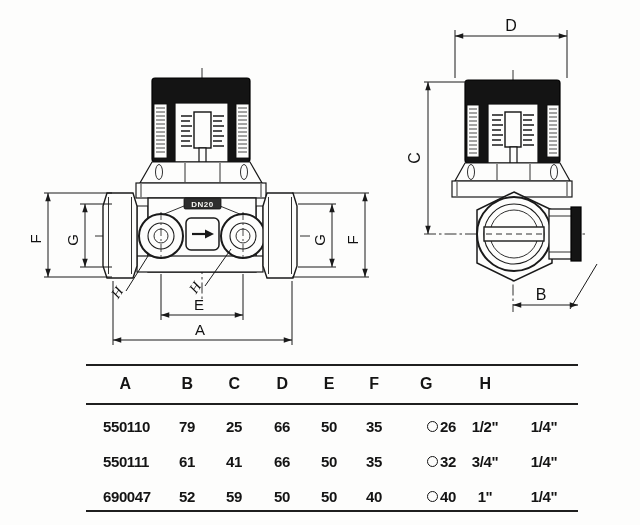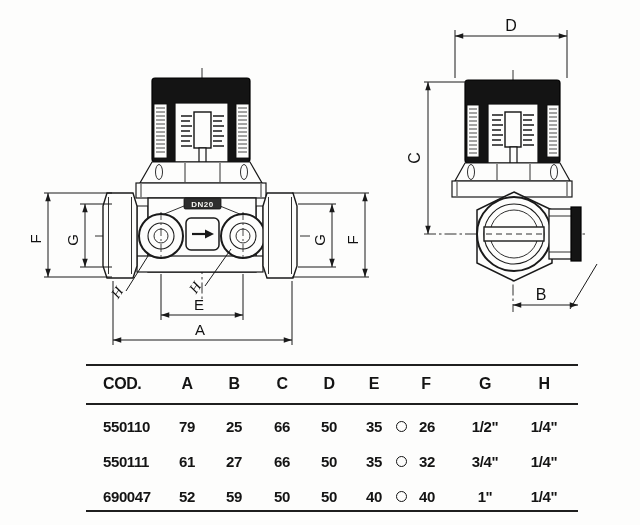--- a/index.html
+++ b/index.html
@@ -25,21 +25,21 @@
   .rule.thick{height:2.3px;}
   .trow{
     display:grid;
     grid-template-columns:78px 46px 48px 48px 46px 44px 60px 58px 60px;
     align-items:center;
   }
   .trow.head{height:37px;font-size:16px;}
   .trow.data{height:27px;font-size:15px;margin-top:8px;}
   .cell{text-align:center;}
   .cell.first{text-align:left;padding-left:17px;}
-  .fcell{display:flex;align-items:center;justify-content:flex-start;gap:12px;}
+  .fcell{display:flex;align-items:center;justify-content:flex-end;gap:2px;}
   .size-circle{
     display:inline-block;width:9px;height:9px;border:1.7px solid #141414;
     border-radius:50%;flex:0 0 auto;
   }
 </style>
 </head>
 <body>
 
 <div class="stage">
 
@@ -196,21 +196,20 @@
       <text class="dimlabel" stroke="none" text-anchor="middle" x="541" y="300" style="font-size:16px">B</text>
     </g>
   </g>
 </svg>
 
 
 <div class="spec-table">
   <div class="rule thin"></div>
 
   <div class="trow head">
-    <div class="cell first">COD.</div>
     <div class="cell">A</div>
     <div class="cell">B</div>
     <div class="cell">C</div>
     <div class="cell">D</div>
     <div class="cell">E</div>
     <div class="cell">F</div>
     <div class="cell">G</div>
     <div class="cell">H</div>
   </div>
 
@@ -227,21 +226,21 @@
           <span class="size-circle"></span>
           <span>26</span>
         </div>
     <div class="cell">1/2"</div>
     <div class="cell">1/4"</div>
   </div>
 
   <div class="trow data">
     <div class="cell first">550111</div>
     <div class="cell">61</div>
-    <div class="cell">27</div>
+    <div class="cell">41</div>
     <div class="cell">66</div>
     <div class="cell">50</div>
     <div class="cell">35</div>
     <div class="cell fcell">
           <span class="size-circle"></span>
           <span>32</span>
         </div>
     <div class="cell">3/4"</div>
     <div class="cell">1/4"</div>
   </div>

